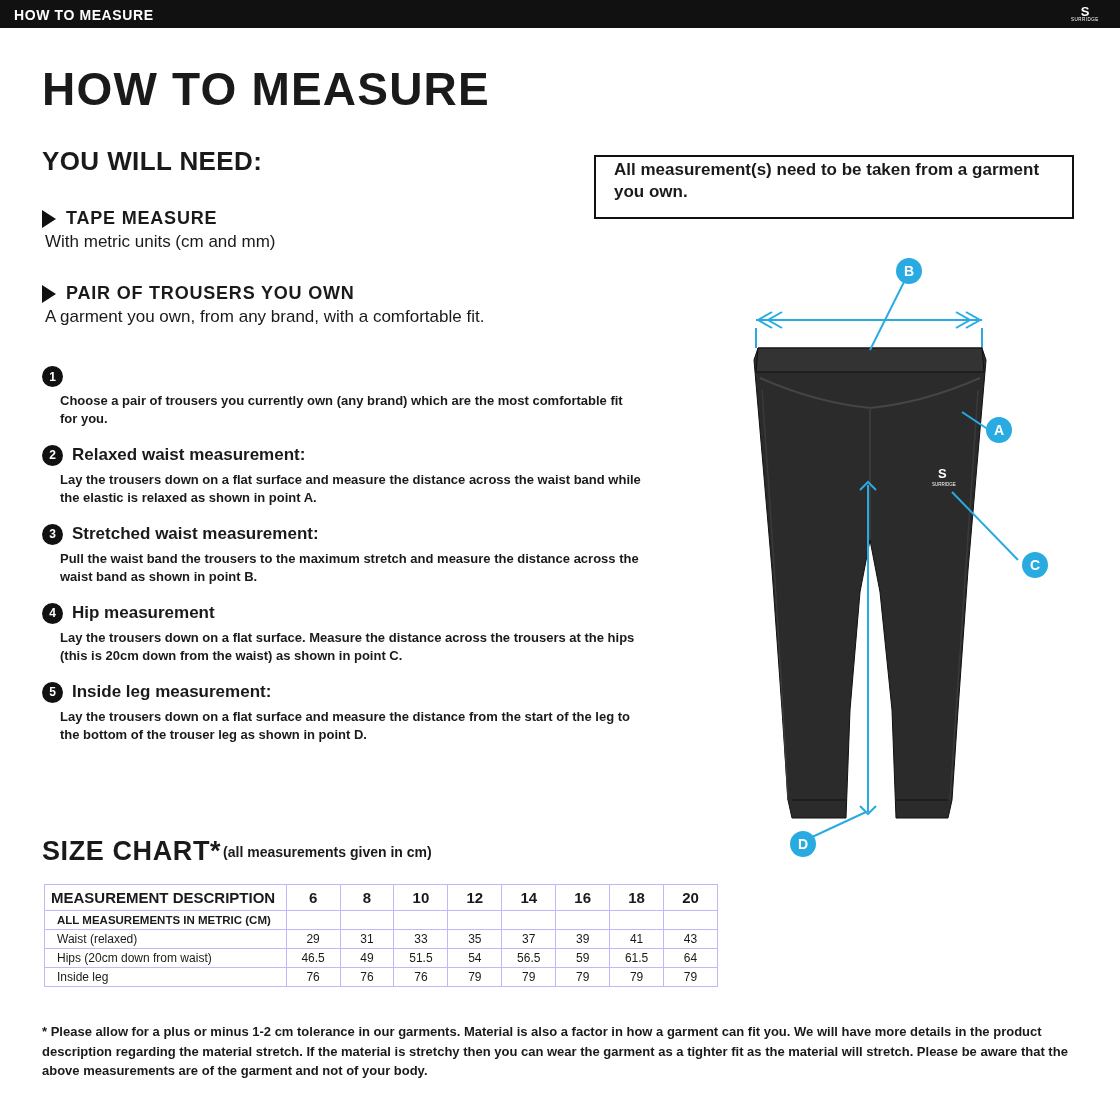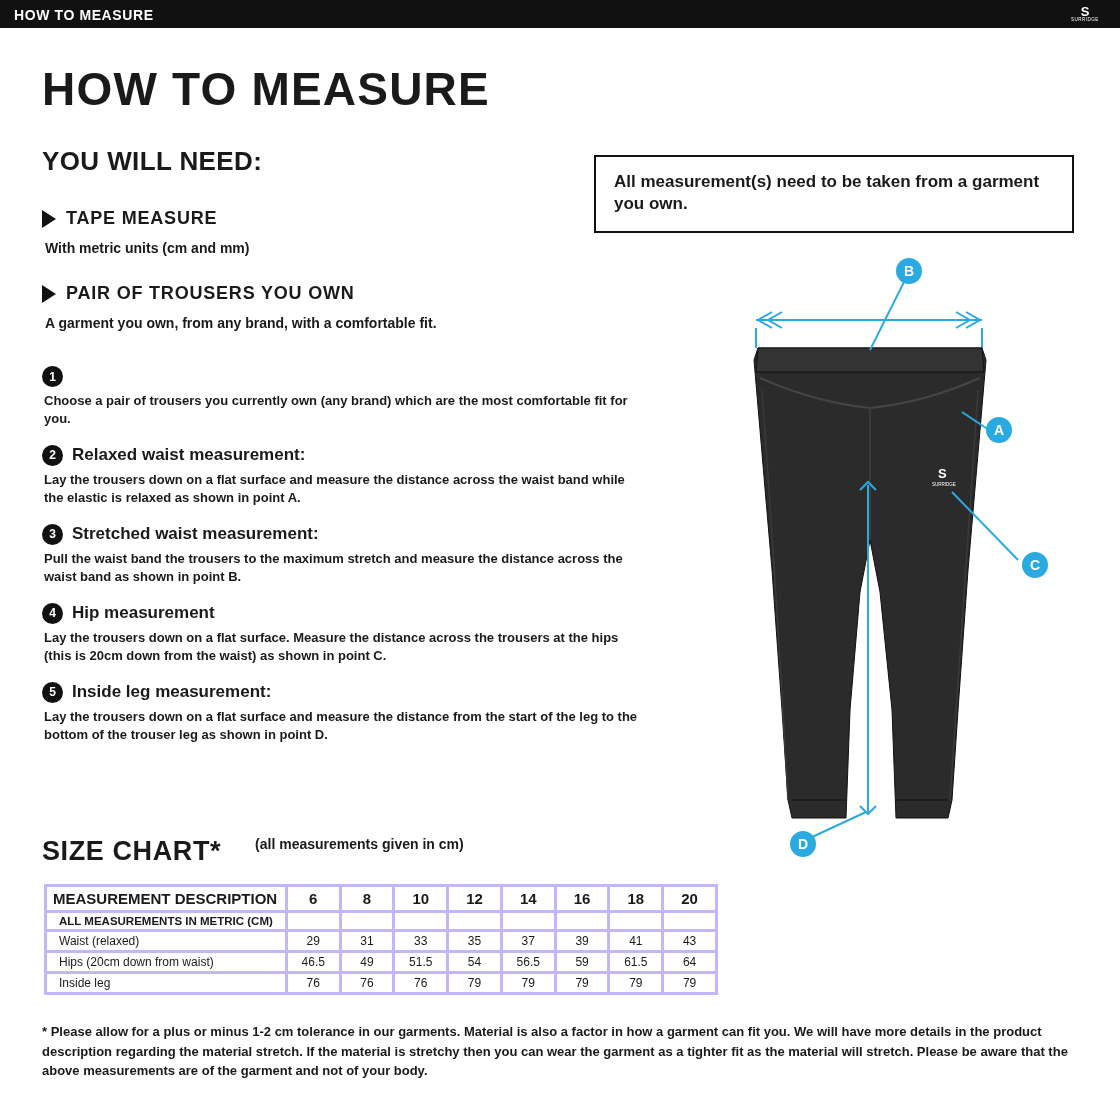--- a/index.html
+++ b/index.html
@@ -47,66 +47,66 @@
   
   .need { position: absolute; left: 42px; }
   .need-row { display: flex; align-items: center; gap: 10px; }
   .tri {
     width: 0; height: 0;
     border-left: 14px solid #111;
     border-top: 9px solid transparent;
     border-bottom: 9px solid transparent;
   }
   .need-title { font-size: 18px; font-weight: bold; letter-spacing: 0.8px; }
-  .need-sub { font-size: 14px; font-weight: bold; margin-top: 11px; margin-left: 3px; }
+  .need-sub { font-size: 17px; font-weight: normal; margin-top: 3px; margin-left: 3px; }
 
   
   .callout {
     position: absolute; left: 594px; top: 155px;
-    width: 480px; height: 78px;
+    width: 480px; height: 64px;
     border: 2px solid #111;
-    padding: 14px 18px;
+    padding: 2px 18px;
   }
   .callout p {
     margin: 0; font-size: 17px; font-weight: bold; line-height: 1.32;
   }
 
   
   .steps { position: absolute; left: 42px; top: 366px; width: 600px; }
   .step { margin-bottom: 16px; }
   .step-head { display: flex; align-items: center; gap: 9px; }
   .badge {
     width: 21px; height: 21px; border-radius: 50%;
     background: #111; color: #fff;
     font-size: 12px; font-weight: bold;
     display: flex; align-items: center; justify-content: center;
     flex: 0 0 21px;
   }
   .step-title { font-size: 17px; font-weight: bold; }
   .step-body {
     font-size: 13px; font-weight: bold; line-height: 1.42;
-    margin-top: 5px; margin-left: 2px;
+    margin-top: 5px; margin-left: 18px;
   }
 
   
   .sizechart-head {
     position: absolute; left: 42px; top: 836px;
-    display: flex; align-items: flex-start; gap: 32px;
+    display: flex; align-items: center;
   }
   .sizechart-head .big { font-size: 27px; font-weight: bold; letter-spacing: 0.6px; }
   .sizechart-head .small { font-size: 14px; font-weight: bold; margin-left: 2px; }
 
   table.size {
     position: absolute; left: 44px; top: 884px;
     border-collapse: collapse;
     width: 674px;
     background: #fff;
   }
   table.size th, table.size td {
-    border: 3px solid #c4b5fd;
+    border: 1px solid #c4b5fd;
     font-size: 12px;
     padding: 2px 4px;
     text-align: center;
     height: 19px;
   }
   table.size th.desc {
     text-align: left; font-size: 15px; font-weight: bold; width: 242px;
     padding-left: 6px; height: 26px;
   }
   table.size th.num { font-size: 15px; font-weight: bold; width: 54px; }

